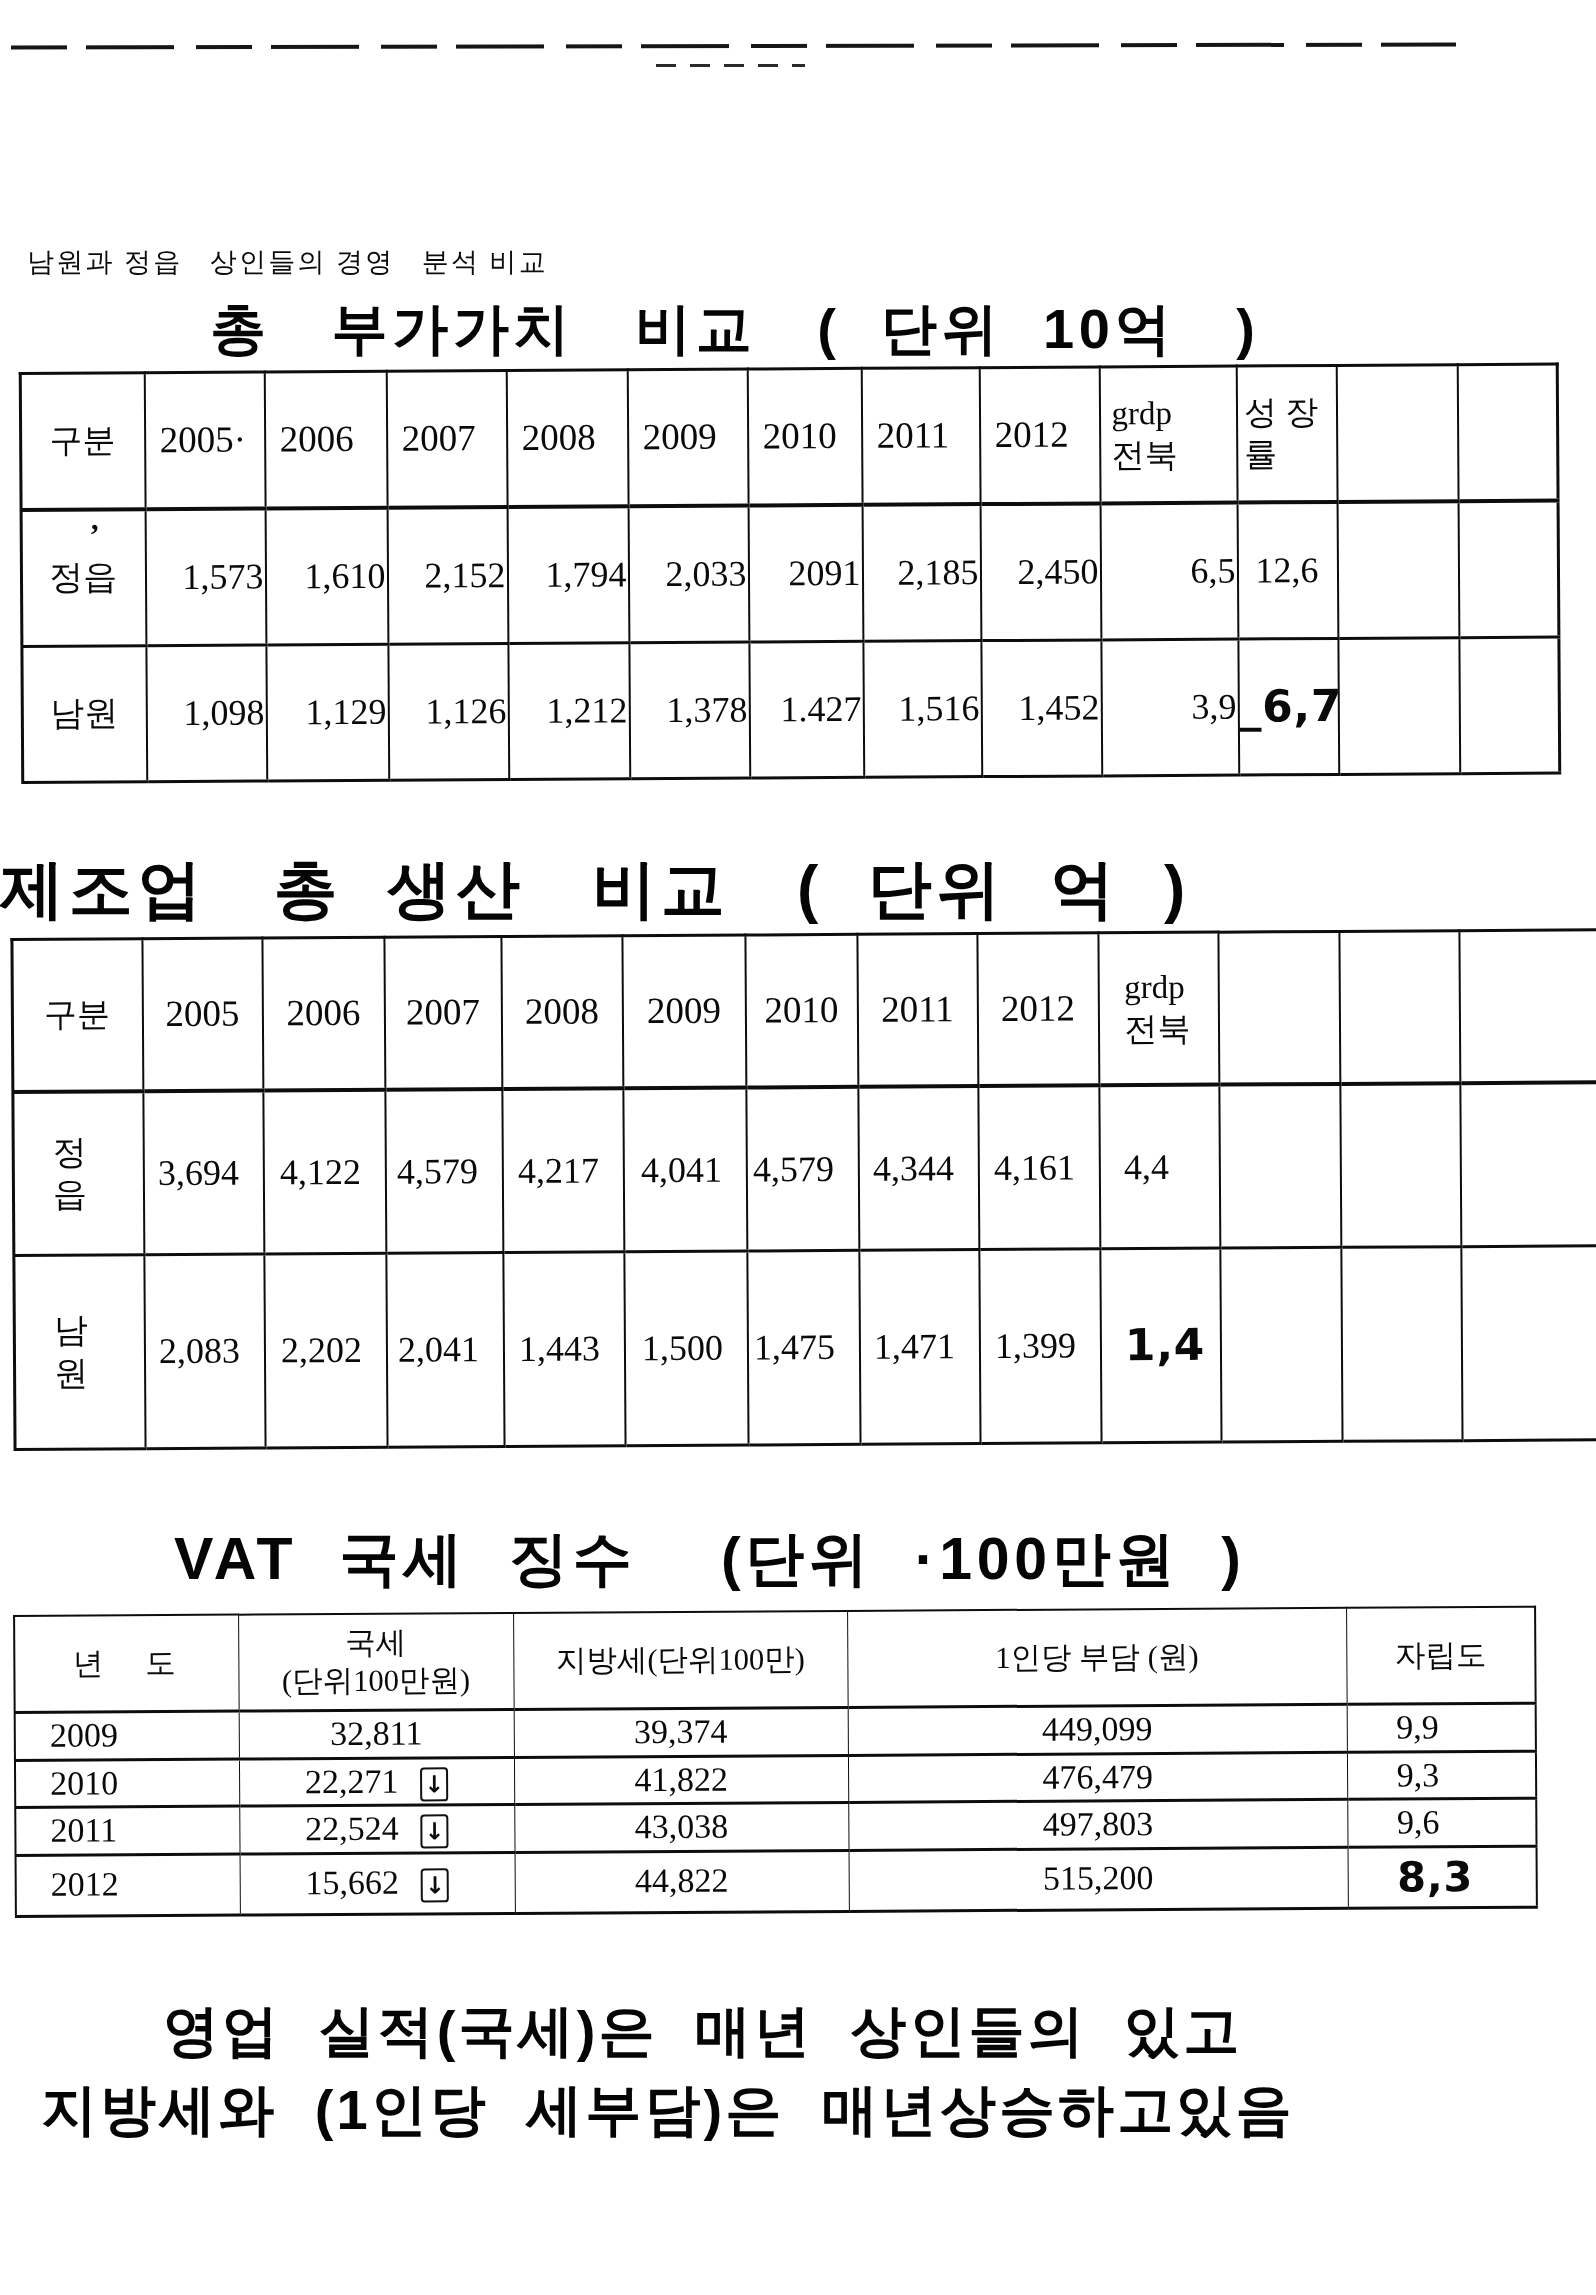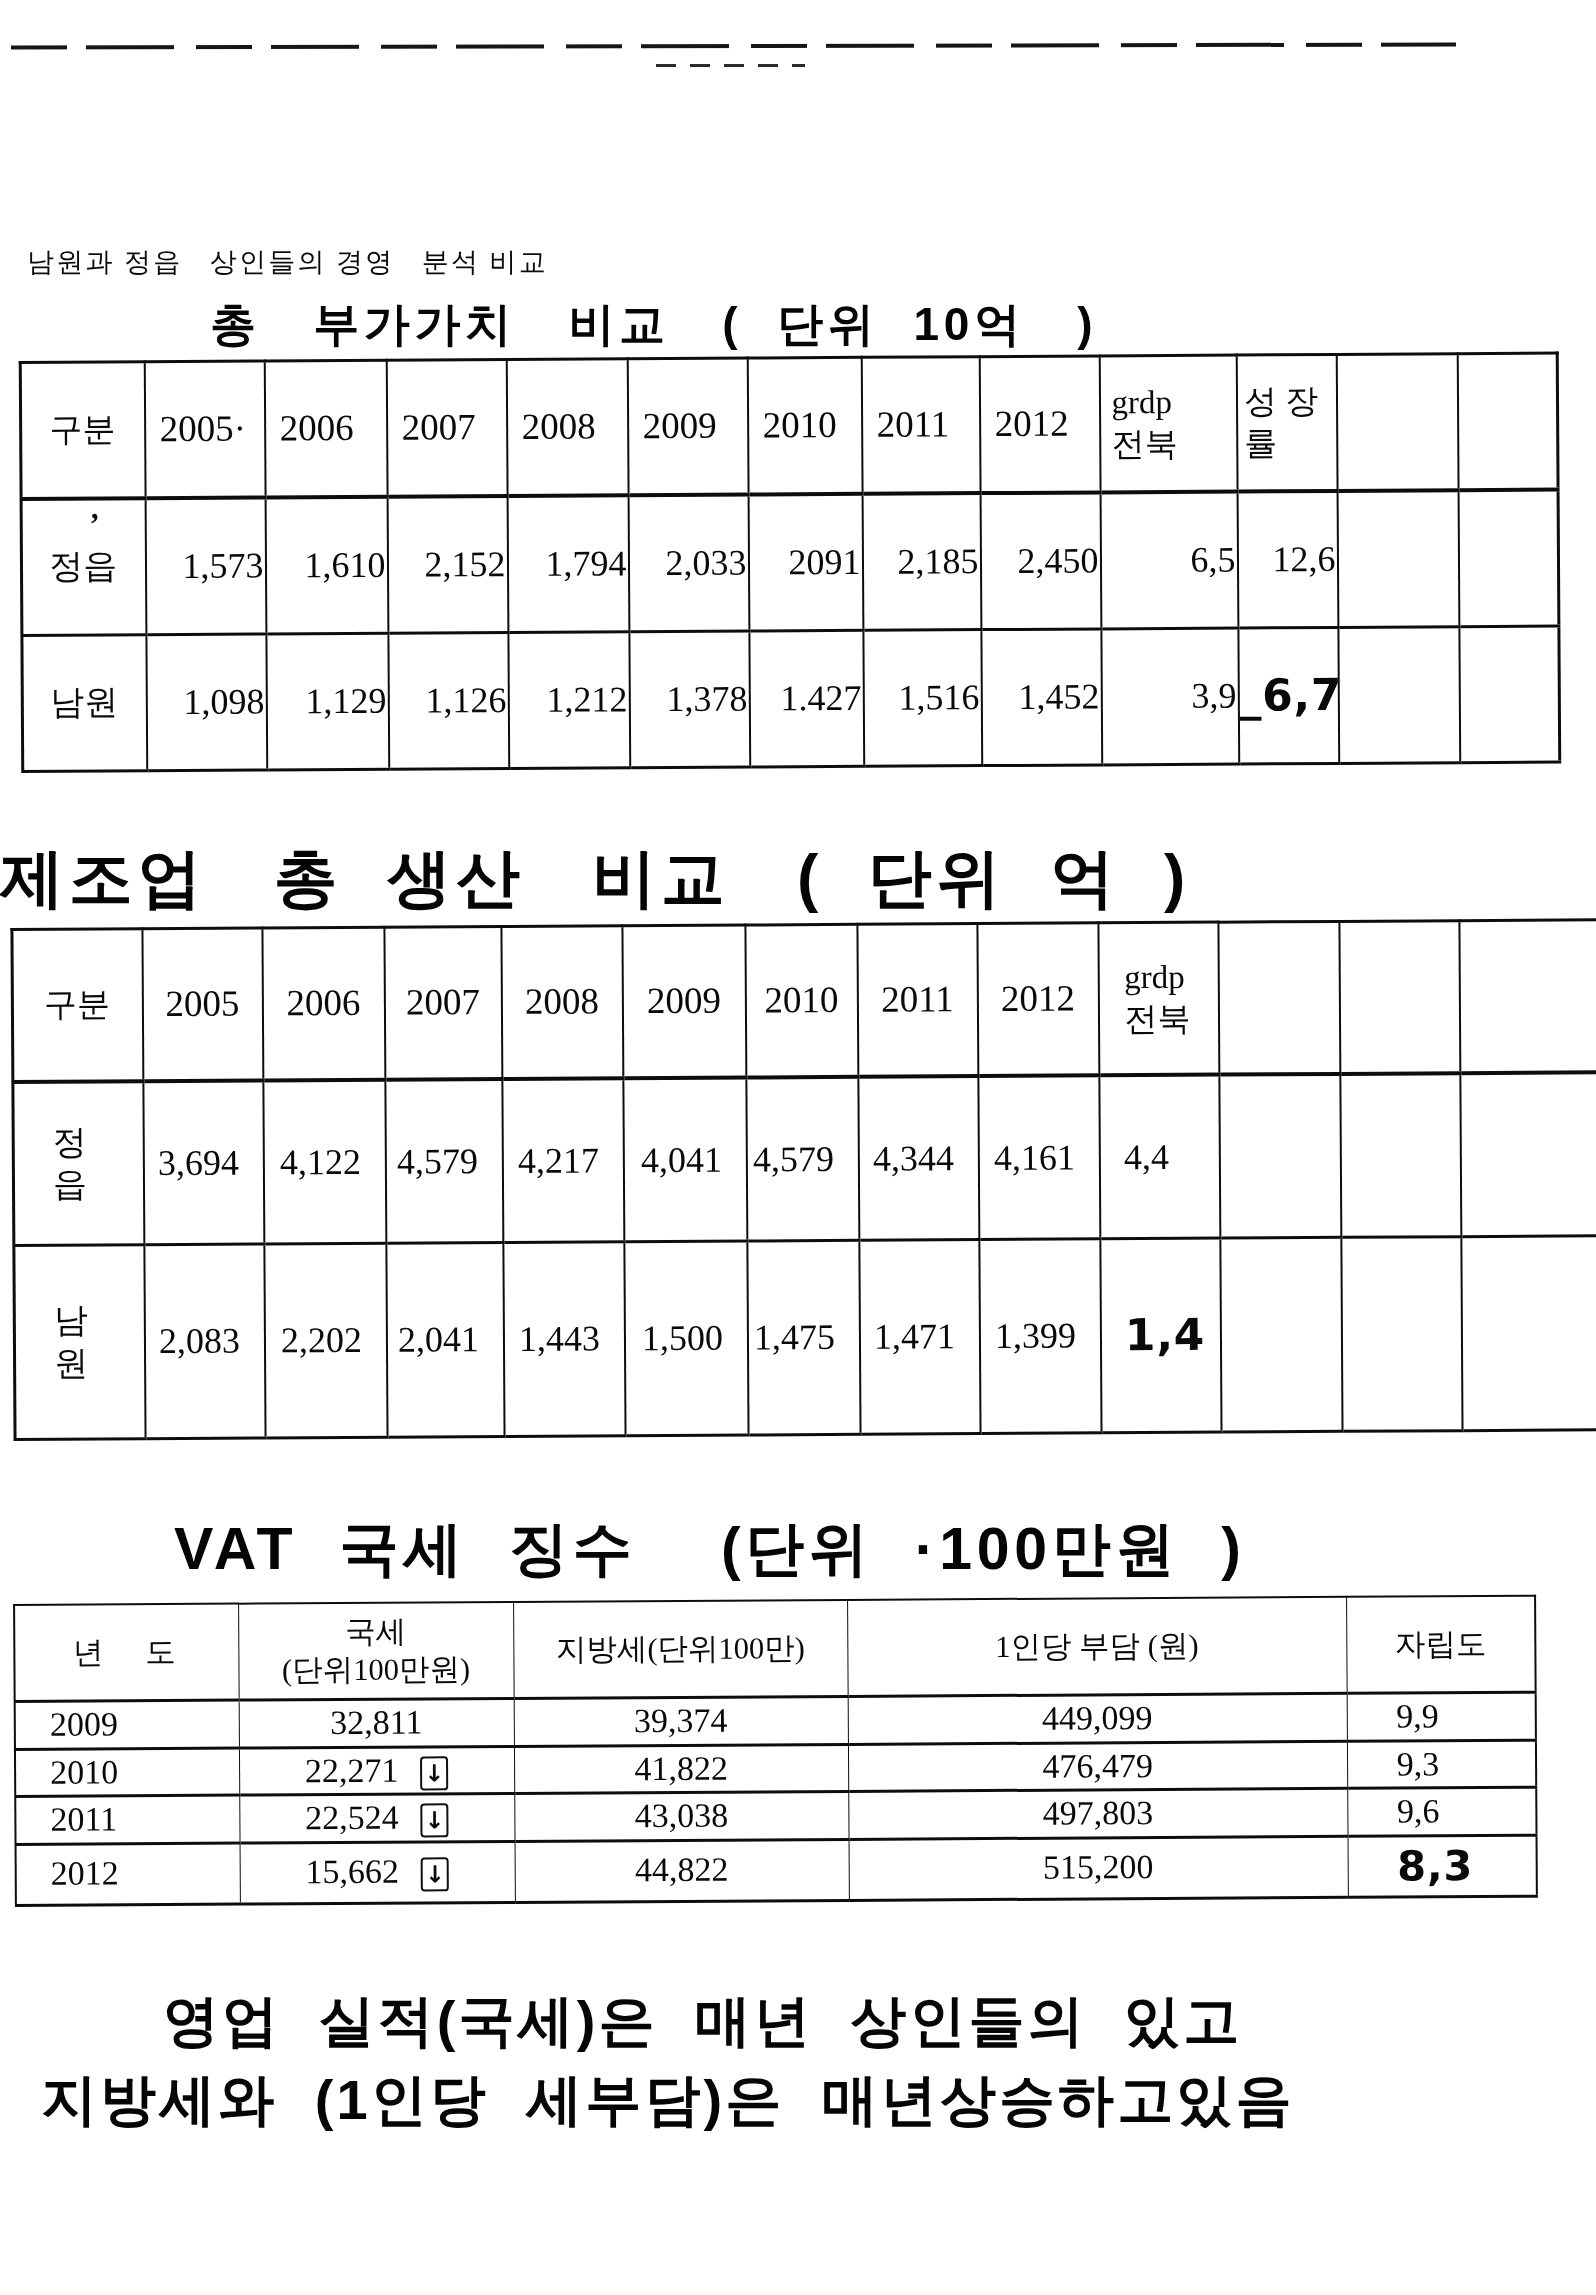--- a/index.html
+++ b/index.html
@@ -25,21 +25,21 @@
   .subtitle{
     margin:244px 0 0 27px;
     font-size:27px;letter-spacing:2.3px;font-weight:500;
   }
 
   .big-title{
     font-family:"Liberation Sans","DejaVu Sans",sans-serif;
     font-weight:900;color:#050505;line-height:1.05;
     margin:0;letter-spacing:4.7px;
   }
-  .title-va{margin-top:20.3px;padding-left:210px;font-size:46px;}
+  .title-va{margin-top:20.3px;padding-left:210px;font-size:56px;}
   .title-mf{margin-top:72px;font-size:64px;}
   .title-vat{margin-top:78px;padding-left:174px;font-size:59px;}
 
   
   .doc-table{
     border-collapse:collapse;background:#fff;
     font-size:36px;color:#0a0a0a;
     transform:rotate(-0.35deg);transform-origin:left center;
   }
   .doc-table th,.doc-table td{
@@ -51,21 +51,21 @@
   .doc-table tbody td{border-bottom-width:3.9px;}
 
   
   .t-va{margin:12.5px 0 0 19.6px;width:1538px;table-layout:fixed;}
   .t-va thead th{height:131px;text-align:left;padding-left:14px;font-size:37px;}
   .t-va thead th:nth-child(1){text-align:center;padding-left:0;font-size:33px;}
   .t-va thead th:nth-child(10){font-size:33px;padding-left:11px;}
   .t-va thead th:nth-child(11){font-size:33px;padding-left:6.3px;}
   .t-va tbody td{height:131px;text-align:right;padding-left:9.4px;}
   .t-va tbody td:nth-child(1){text-align:center;padding-left:0;font-size:34px;position:relative;}
-  .t-va tbody td:nth-child(11){text-align:right;padding-left:0;}
+  .t-va tbody td:nth-child(11){text-align:center;padding-left:0;}
 
   
   .t-mf{margin:15.7px 0 0 11.7px;width:1557px;table-layout:fixed;}
   .t-mf thead th{height:147px;text-align:center;font-size:37px;}
   .t-mf thead th:nth-child(1){text-align:left;padding-left:30px;font-size:33px;}
   .t-mf thead th:nth-child(10){text-align:left;padding-left:25px;font-size:33px;}
   .t-mf tbody td{text-align:right;padding-right:23.5px;}
   .t-mf tbody tr:nth-child(1) td{height:158px;}
   .t-mf tbody tr:nth-child(2) td{height:189px;}
   .t-mf tbody td:nth-child(1){text-align:left;padding-left:38px;font-size:34px;}

